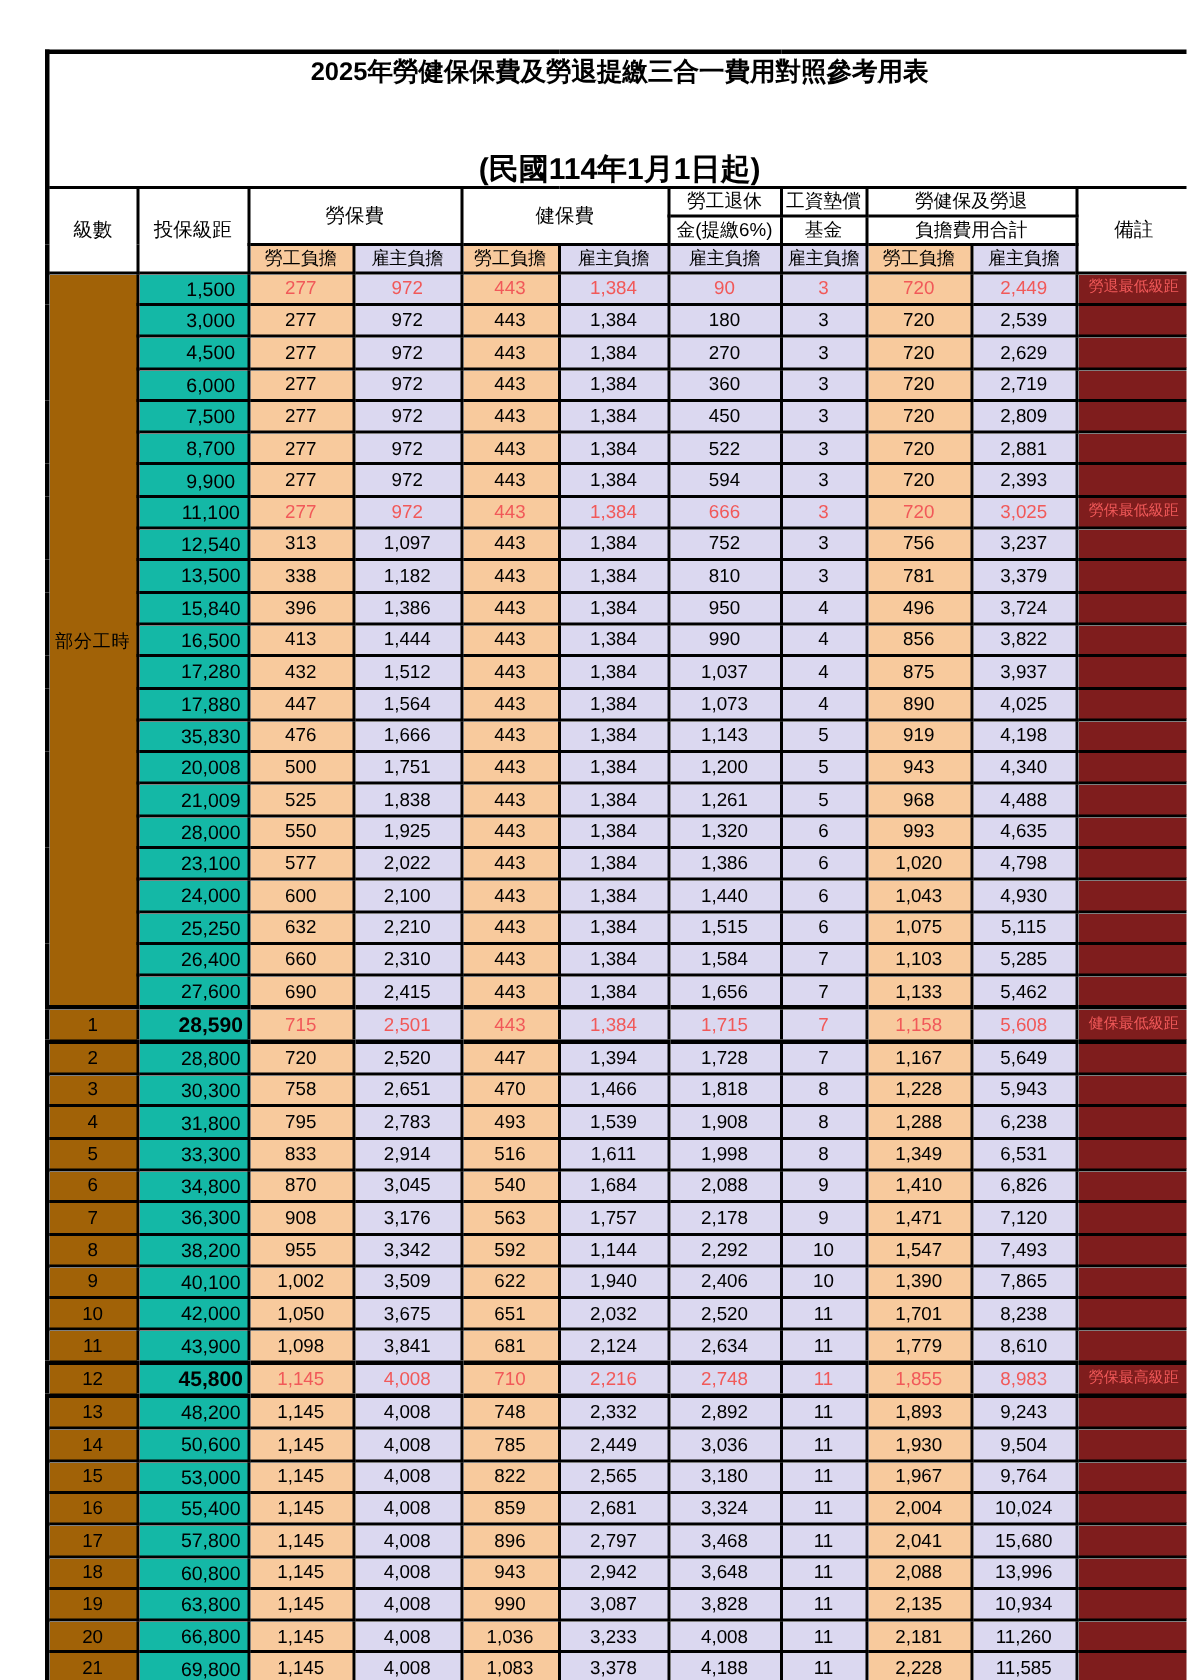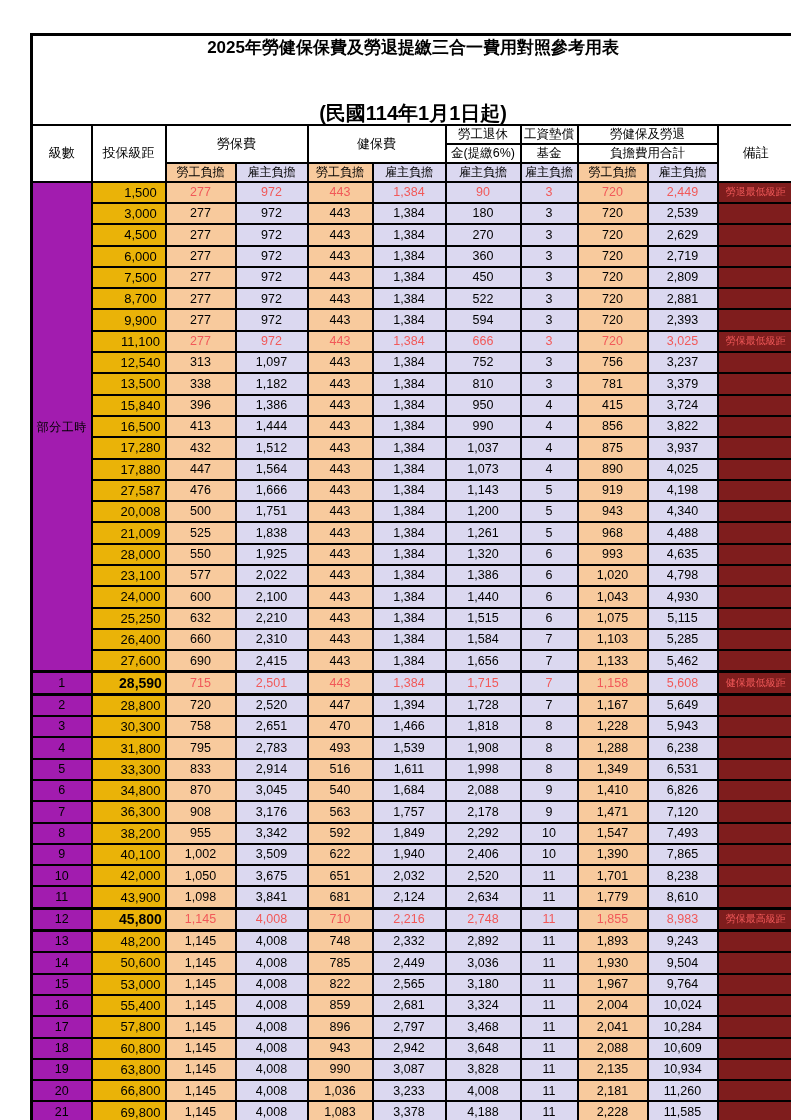--- a/index.html
+++ b/index.html
@@ -23,23 +23,23 @@
   }
   .title-cell{height:52px;background:#fff;}
   .title-line1{font-size:17px;font-weight:bold;line-height:1.45;}
   .title-line2{font-size:20px;font-weight:bold;line-height:1.1;margin-top:41px;}
   .hrow th{height:17px;font-size:13px;line-height:1.05;background:#fff;}
   .hrow .two-line{font-size:12.5px;}
   .subh th{height:17px;font-size:12px;}
   .sub-emp{background:var(--emp-bg,#F8CA9D);}
   .sub-er{background:var(--er-bg,#DBD8F0);}
   tbody td{height:19.3px;font-size:12.5px;line-height:1;}
-  td.level-cell{background:#a21caf;font-size:12.5px;}
+  td.level-cell{background:#a16207;font-size:12.5px;}
   td.part-time{font-size:12px;letter-spacing:0.5px;}
-  td.salary-cell{background:#eab308;font-size:13px;padding-left:24px;}
+  td.salary-cell{background:#14b8a6;font-size:13px;padding-left:24px;}
   td.salary-cell.em{font-weight:bold;font-size:14px;}
   td.v-emp{background:var(--emp-bg,#F8CA9D);}
   td.v-er{background:var(--er-bg,#DBD8F0);}
   td.note-cell{background:#7f1d1d;font-size:10px;color:var(--red,#F15959);padding:0 1px;}
   tr.red-row td.v-emp,tr.red-row td.v-er{color:var(--red,#F15959);}
   tr.hl td{border-top-width:3px;border-bottom-width:3px;}
 </style>
 </head>
 <body>
 
@@ -214,21 +214,21 @@
           <td class="note-cell"></td>
         </tr>
         <tr>
           <td class="salary-cell">15,840</td>
           <td class="v-emp">396</td>
           <td class="v-er">1,386</td>
           <td class="v-emp">443</td>
           <td class="v-er">1,384</td>
           <td class="v-er">950</td>
           <td class="v-er">4</td>
-          <td class="v-emp">415</td>
+          <td class="v-emp">496</td>
           <td class="v-er">3,724</td>
           <td class="note-cell"></td>
         </tr>
         <tr>
           <td class="salary-cell">16,500</td>
           <td class="v-emp">413</td>
           <td class="v-er">1,444</td>
           <td class="v-emp">443</td>
           <td class="v-er">1,384</td>
           <td class="v-er">990</td>
@@ -255,21 +255,21 @@
           <td class="v-er">1,564</td>
           <td class="v-emp">443</td>
           <td class="v-er">1,384</td>
           <td class="v-er">1,073</td>
           <td class="v-er">4</td>
           <td class="v-emp">890</td>
           <td class="v-er">4,025</td>
           <td class="note-cell"></td>
         </tr>
         <tr>
-          <td class="salary-cell">27,587</td>
+          <td class="salary-cell">35,830</td>
           <td class="v-emp">476</td>
           <td class="v-er">1,666</td>
           <td class="v-emp">443</td>
           <td class="v-er">1,384</td>
           <td class="v-er">1,143</td>
           <td class="v-er">5</td>
           <td class="v-emp">919</td>
           <td class="v-er">4,198</td>
           <td class="note-cell"></td>
         </tr>
@@ -459,21 +459,21 @@
           <td class="v-emp">1,471</td>
           <td class="v-er">7,120</td>
           <td class="note-cell"></td>
         </tr>
         <tr>
           <td class="level-cell">8</td>
           <td class="salary-cell">38,200</td>
           <td class="v-emp">955</td>
           <td class="v-er">3,342</td>
           <td class="v-emp">592</td>
-          <td class="v-er">1,849</td>
+          <td class="v-er">1,144</td>
           <td class="v-er">2,292</td>
           <td class="v-er">10</td>
           <td class="v-emp">1,547</td>
           <td class="v-er">7,493</td>
           <td class="note-cell"></td>
         </tr>
         <tr>
           <td class="level-cell">9</td>
           <td class="salary-cell">40,100</td>
           <td class="v-emp">1,002</td>
@@ -580,34 +580,34 @@
         <tr>
           <td class="level-cell">17</td>
           <td class="salary-cell">57,800</td>
           <td class="v-emp">1,145</td>
           <td class="v-er">4,008</td>
           <td class="v-emp">896</td>
           <td class="v-er">2,797</td>
           <td class="v-er">3,468</td>
           <td class="v-er">11</td>
           <td class="v-emp">2,041</td>
-          <td class="v-er">10,284</td>
+          <td class="v-er">15,680</td>
           <td class="note-cell"></td>
         </tr>
         <tr>
           <td class="level-cell">18</td>
           <td class="salary-cell">60,800</td>
           <td class="v-emp">1,145</td>
           <td class="v-er">4,008</td>
           <td class="v-emp">943</td>
           <td class="v-er">2,942</td>
           <td class="v-er">3,648</td>
           <td class="v-er">11</td>
           <td class="v-emp">2,088</td>
-          <td class="v-er">10,609</td>
+          <td class="v-er">13,996</td>
           <td class="note-cell"></td>
         </tr>
         <tr>
           <td class="level-cell">19</td>
           <td class="salary-cell">63,800</td>
           <td class="v-emp">1,145</td>
           <td class="v-er">4,008</td>
           <td class="v-emp">990</td>
           <td class="v-er">3,087</td>
           <td class="v-er">3,828</td>

